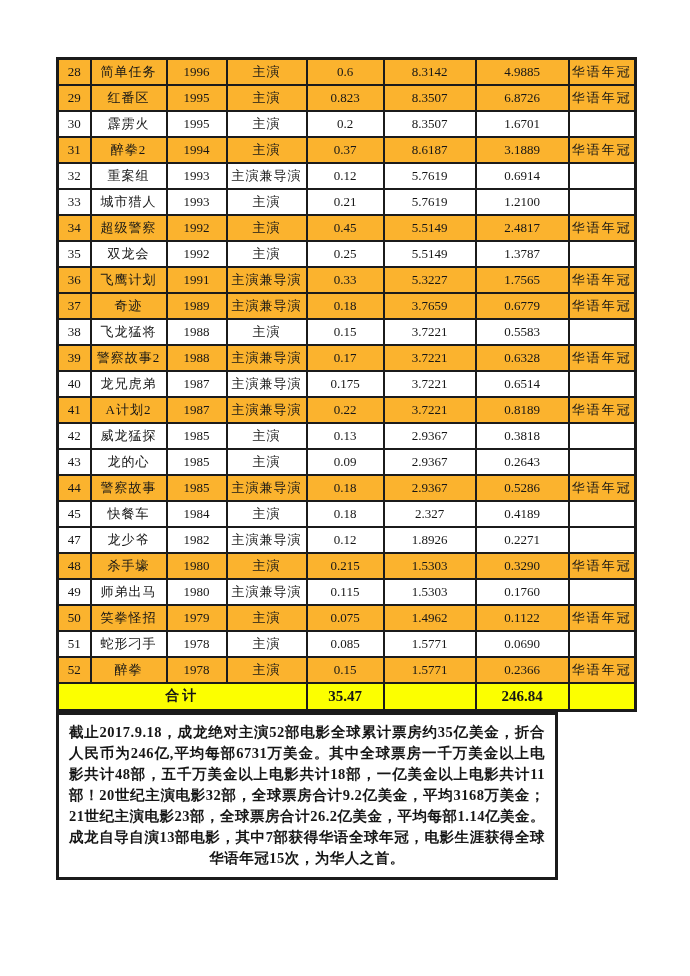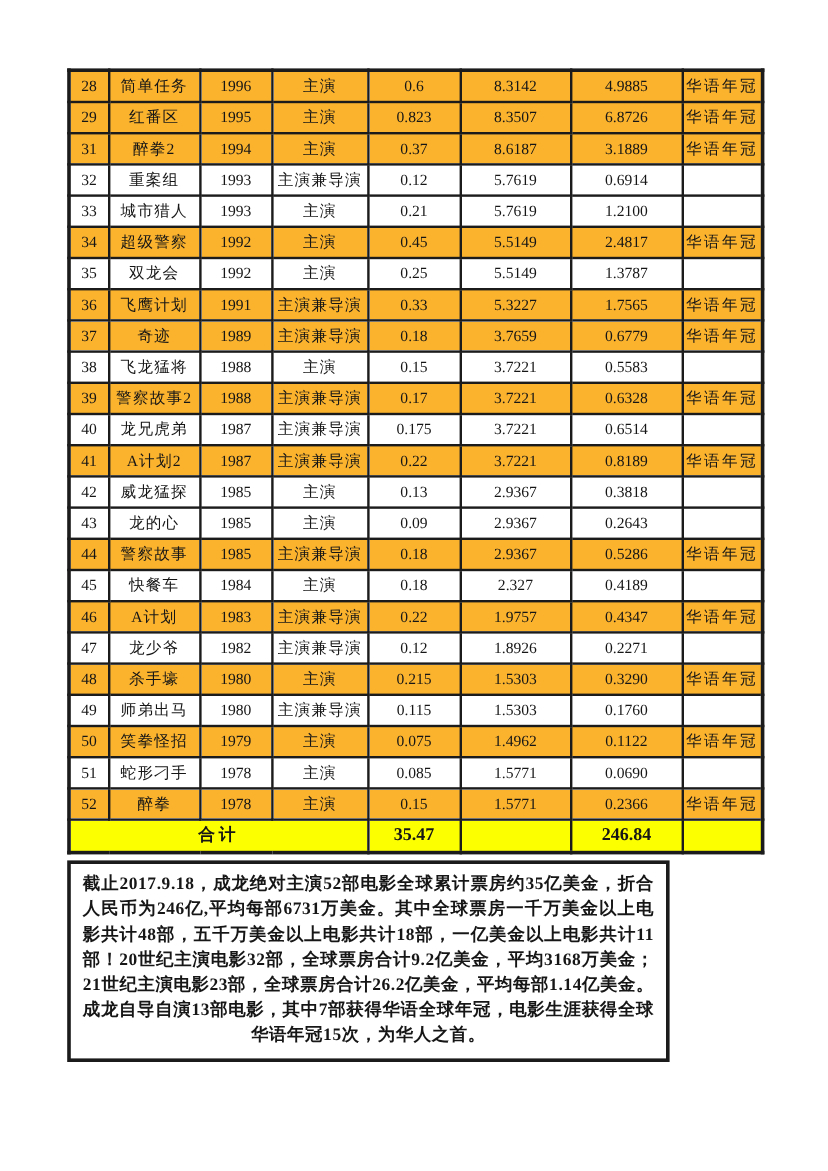--- a/index.html
+++ b/index.html
@@ -43,21 +43,20 @@
   tr.total-row td {
     background: #FCFF00;
     font-weight: bold;
     font-size: 15px;
     height: 28px;
     margin-top: 8px;
   }
   tr.total-row td.t-label { letter-spacing: 3px; font-size: 14px; }
   .summary-box {
     border: 3px solid #1b1b1b;
-    margin-top: 5px;
     padding: 7px 10px 8px 10px;
     background: #ffffff;
   }
   .summary-box p {
     font-size: 14.5px;
     font-weight: bold;
     line-height: 1.45;
     text-align: justify;
     text-align-last: center;
     letter-spacing: 0.5px;
@@ -94,20 +93,30 @@
           <tr class="hl">
     <td class="c-no">29</td>
     <td class="c-title">红番区</td>
     <td class="c-year">1995</td>
     <td class="c-role">主演</td>
     <td class="c-usd">0.823</td>
     <td class="c-rate">8.3507</td>
     <td class="c-rmb">6.8726</td>
     <td class="c-note">华语年冠</td>
   </tr>
+          <tr>
+    <td class="c-no">30</td>
+    <td class="c-title">霹雳火</td>
+    <td class="c-year">1995</td>
+    <td class="c-role">主演</td>
+    <td class="c-usd">0.2</td>
+    <td class="c-rate">8.3507</td>
+    <td class="c-rmb">1.6701</td>
+    <td class="c-note"></td>
+  </tr>
           <tr class="hl">
     <td class="c-no">31</td>
     <td class="c-title">醉拳2</td>
     <td class="c-year">1994</td>
     <td class="c-role">主演</td>
     <td class="c-usd">0.37</td>
     <td class="c-rate">8.6187</td>
     <td class="c-rmb">3.1889</td>
     <td class="c-note">华语年冠</td>
   </tr>
@@ -243,30 +252,20 @@
   </tr>
           <tr>
     <td class="c-no">45</td>
     <td class="c-title">快餐车</td>
     <td class="c-year">1984</td>
     <td class="c-role">主演</td>
     <td class="c-usd">0.18</td>
     <td class="c-rate">2.327</td>
     <td class="c-rmb">0.4189</td>
     <td class="c-note"></td>
-  </tr>
-          <tr class="hl">
-    <td class="c-no">46</td>
-    <td class="c-title">A计划</td>
-    <td class="c-year">1983</td>
-    <td class="c-role">主演兼导演</td>
-    <td class="c-usd">0.22</td>
-    <td class="c-rate">1.9757</td>
-    <td class="c-rmb">0.4347</td>
-    <td class="c-note">华语年冠</td>
   </tr>
           <tr>
     <td class="c-no">47</td>
     <td class="c-title">龙少爷</td>
     <td class="c-year">1982</td>
     <td class="c-role">主演兼导演</td>
     <td class="c-usd">0.12</td>
     <td class="c-rate">1.8926</td>
     <td class="c-rmb">0.2271</td>
     <td class="c-note"></td>

